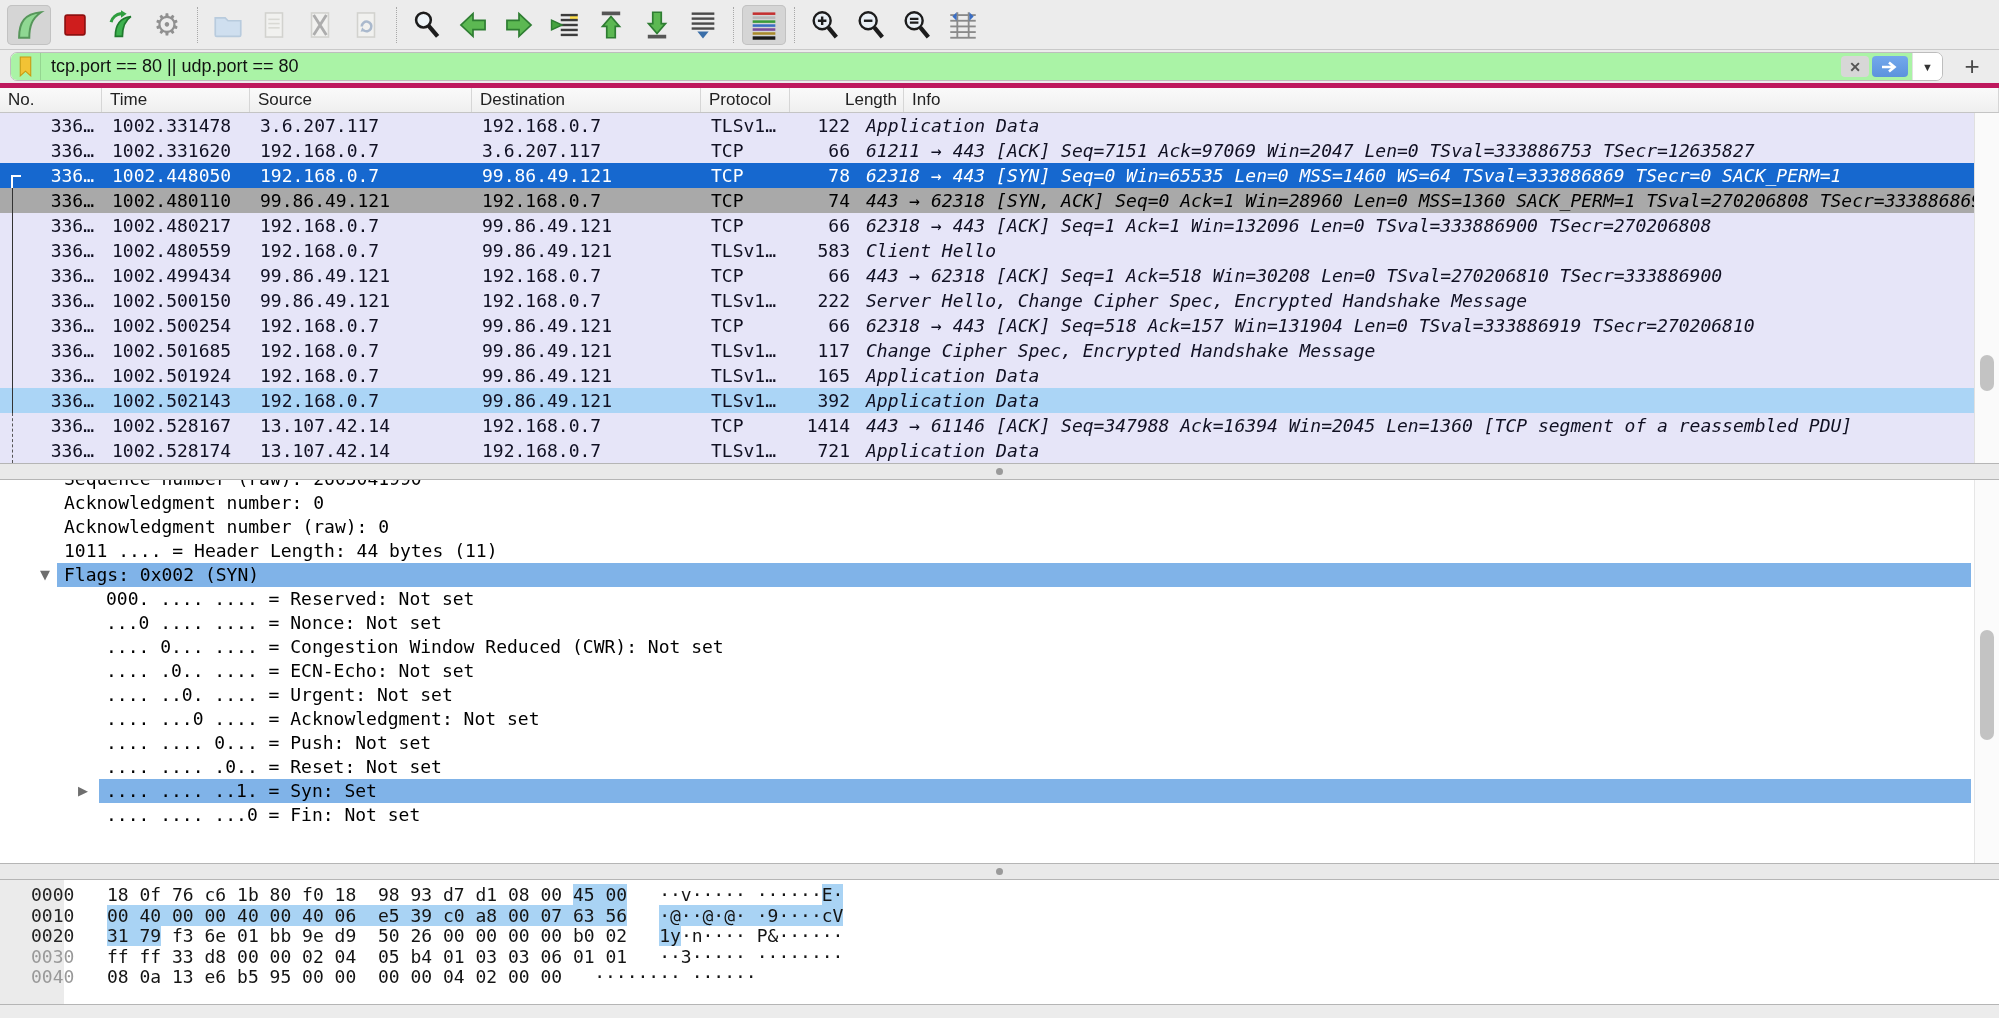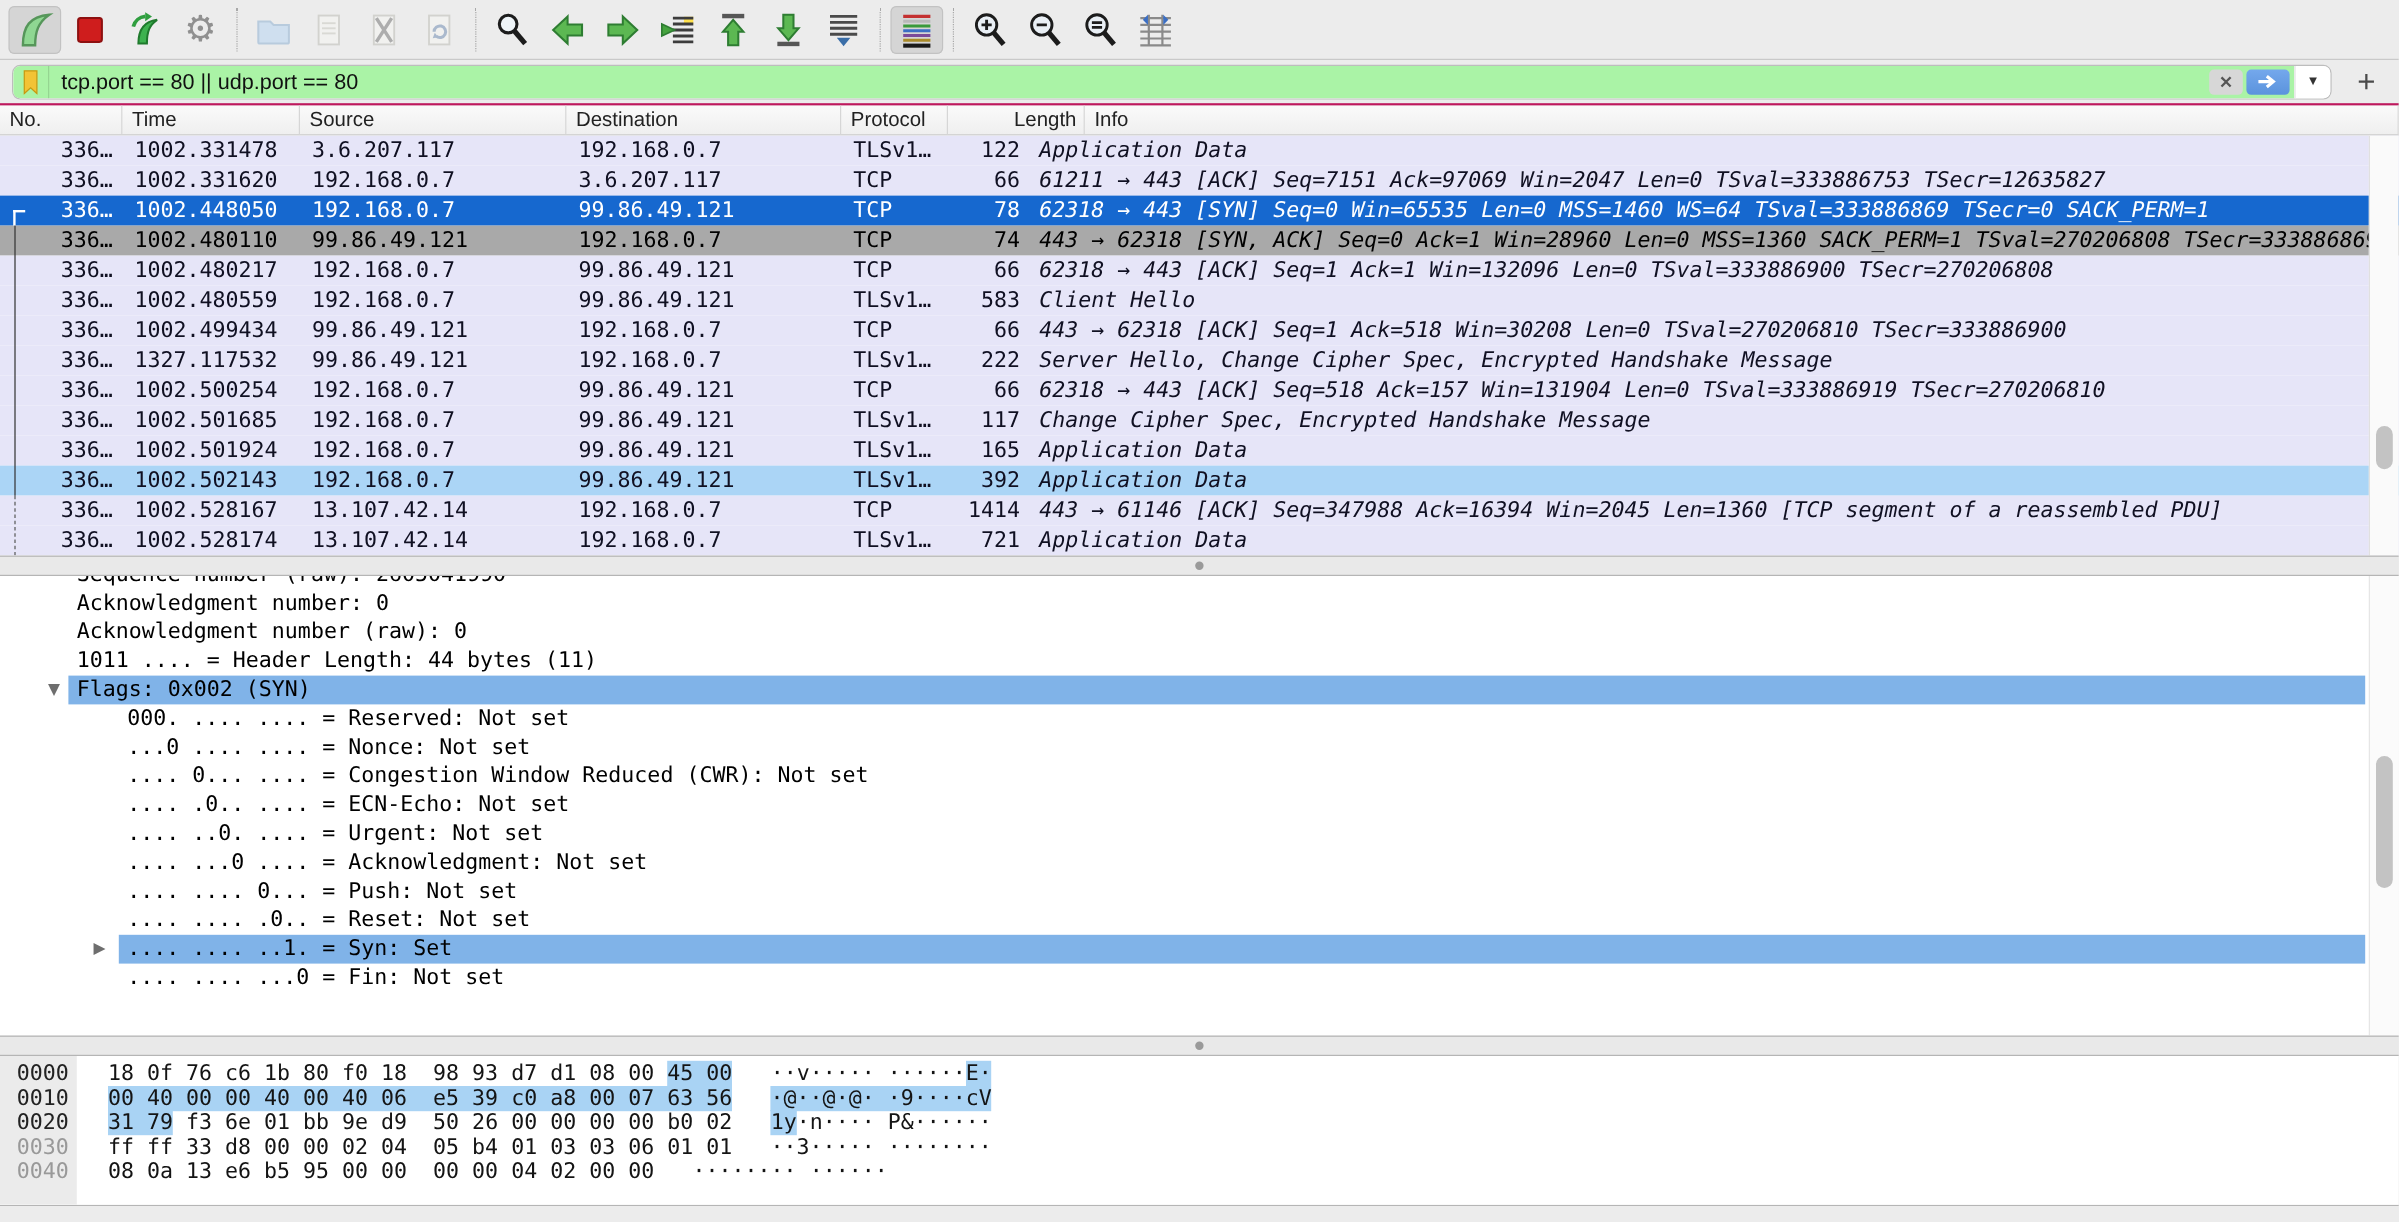--- a/index.html
+++ b/index.html
@@ -12,21 +12,21 @@
              display:flex; align-items:center; padding:0 6px; flex:0 0 auto; }
   .tb { width:44px; height:40px; display:flex; align-items:center; justify-content:center;
         border-radius:5px; margin:0 1px; }
   .tb.pressed { background:#d5d5d5; box-shadow:inset 0 0 0 1px #c2c2c2; }
   .tb.disabled { opacity:.5; }
   .tsep { width:1px; height:36px; margin:0 7px; border-left:1px dotted #a8a8a8; }
   .gear-glyph { font-size:30px; color:#909090; line-height:1; }
 
   
   .filterbar { height:38px; background:#ececec; display:flex; align-items:center;
-               padding:0 10px; border-bottom:2px solid #be185d; flex:0 0 auto; }
+               padding:0 10px; border-bottom:5px solid #be185d; flex:0 0 auto; }
   .filter-field { flex:1; height:29px; border:1px solid #bdbdbd; border-radius:7px;
                   background:#fff; display:flex; align-items:stretch; overflow:hidden; }
   .filter-green { flex:1; background:var(--filter-bg); display:flex; align-items:center; }
   .fbookmark { width:30px; display:flex; align-items:center; justify-content:center;
                border-right:1px solid rgba(0,0,0,.12); align-self:stretch; }
   .ftext { padding:0 10px; font-size:18px; color:#111; white-space:nowrap; overflow:hidden; flex:1; }
   .fclear { width:28px; height:21px; margin:0 3px; border-radius:4px; background:#d7d7d7;
             display:flex; align-items:center; justify-content:center; align-self:center;
             color:#555; font-size:14px; font-weight:bold; }
   .fapply { width:36px; height:21px; border-radius:4px; background:linear-gradient(#74a8ec,var(--accent));
@@ -86,21 +86,21 @@
   .dscroll { position:absolute; right:0; top:0; bottom:0; width:25px; background:#fbfbfb;
              border-left:1px solid #e6e6e6; }
 
   
   .hexpane { height:124px; background:#fff; position:relative; overflow:hidden;
              font-family:"DejaVu Sans Mono", monospace; font-size:18px; color:#141414;
              padding-top:5px; flex:0 0 auto; }
   .hexpane::before { content:""; position:absolute; left:0; top:0; bottom:0; width:64px;
                      background:#ebebeb; }
   .hexrow { height:20.5px; line-height:20.5px; white-space:pre; position:relative; padding-left:14px; }
-  .hoff { display:inline-block; width:76px; color:#222; position:relative; }
+  .hoff { display:inline-block; width:76px; color:#222; position:relative;margin-left:17px; }
   .hoff.dim { color:#999; }
   .hseg, .haseg { white-space:pre; }
   .hl-bytes { background:var(--byte-hl); }
   .hasc { margin-left:32px; }
 
   .footer-strip { height:14px; background:#ececec; border-top:1px solid #b5b5b5; flex:0 0 auto; }
 
   svg { display:block; }
 </style>
 </head>
@@ -403,21 +403,21 @@
         <span class="c-no">336…</span>
         <span class="c-time">1002.499434</span>
         <span class="c-src">99.86.49.121</span>
         <span class="c-dst">192.168.0.7</span>
         <span class="c-pro">TCP</span>
         <span class="c-len">66</span>
         <span class="c-info">443 → 62318 [ACK] Seq=1 Ack=518 Win=30208 Len=0 TSval=270206810 TSecr=333886900</span>
       </div>
       <div class="plrow lav">
         <span class="c-no">336…</span>
-        <span class="c-time">1327.117532</span>
+        <span class="c-time">1002.500150</span>
         <span class="c-src">99.86.49.121</span>
         <span class="c-dst">192.168.0.7</span>
         <span class="c-pro">TLSv1…</span>
         <span class="c-len">222</span>
         <span class="c-info">Server Hello, Change Cipher Spec, Encrypted Handshake Message</span>
       </div>
       <div class="plrow lav">
         <span class="c-no">336…</span>
         <span class="c-time">1002.500254</span>
         <span class="c-src">192.168.0.7</span>

